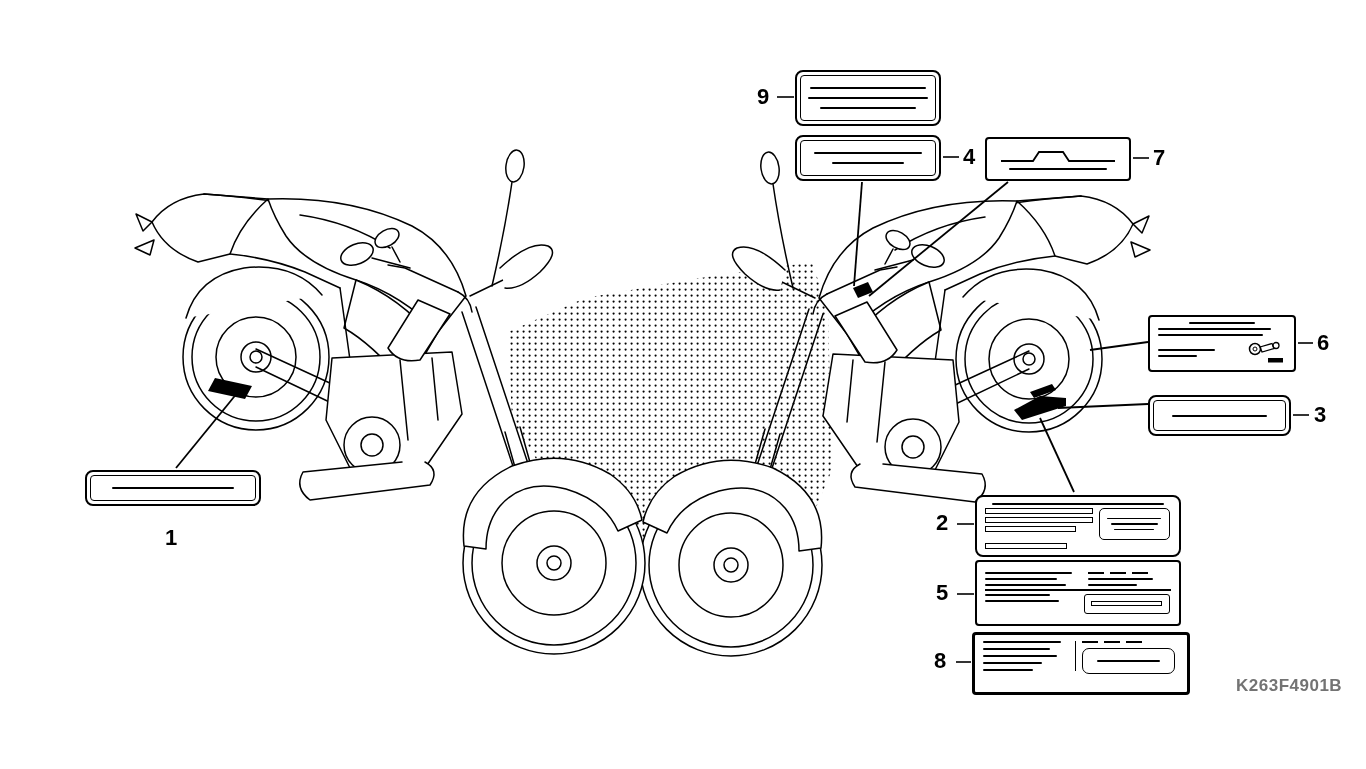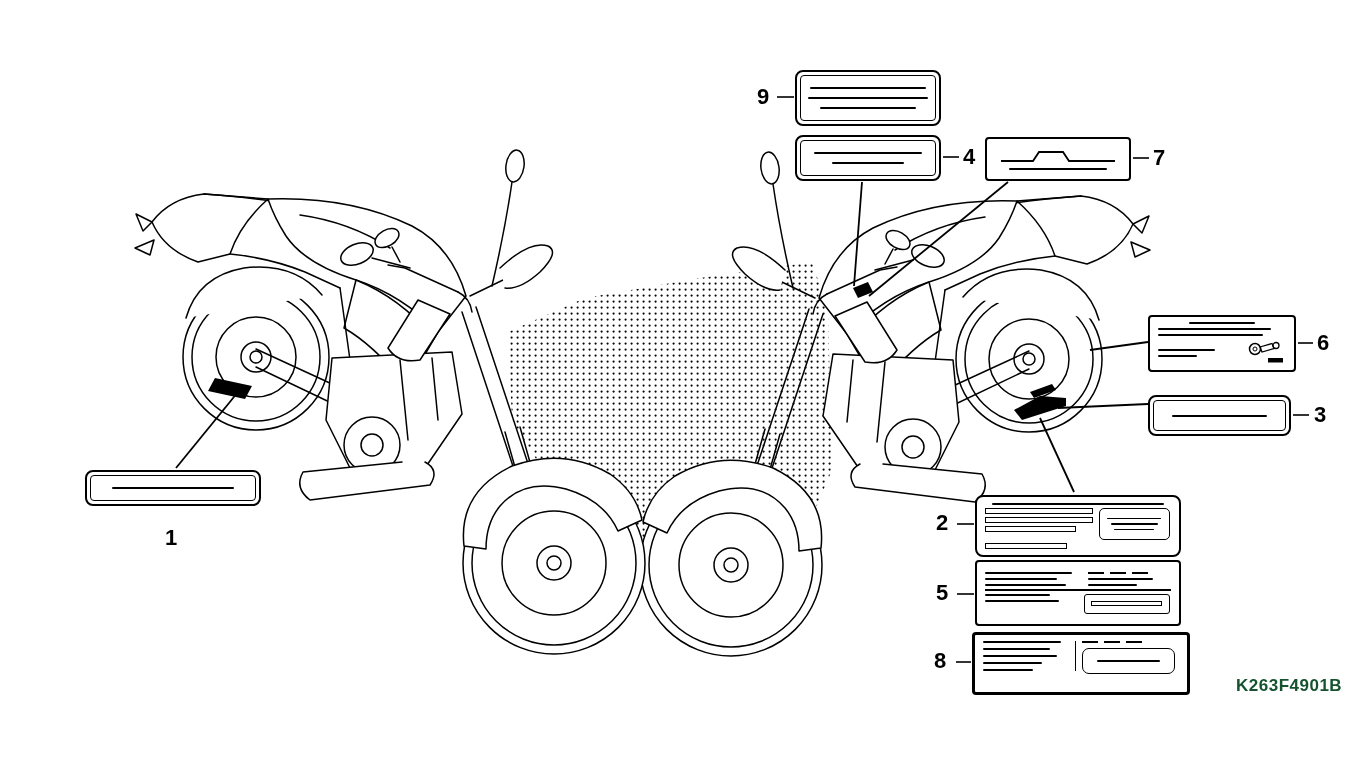--- a/index.html
+++ b/index.html
@@ -2,21 +2,21 @@
 <html><head>
 <meta charset="utf-8">
 <style>
   html,body{margin:0;padding:0;background:#fff;}
   .stage{position:relative;width:1366px;height:769px;background:#fff;overflow:hidden;
          font-family:"Liberation Sans",sans-serif;}
   .abs{position:absolute;}
   svg{display:block;}
   
   .num{position:absolute;font:bold 22px "Liberation Sans",sans-serif;color:#000;line-height:1;}
-  .code{position:absolute;font:bold 17px "Liberation Sans",sans-serif;color:#14532d;letter-spacing:.5px;text-align:center;}
+  .code{position:absolute;font:bold 17px "Liberation Sans",sans-serif;color:#737373;letter-spacing:.5px;text-align:center;}
   
   .lbl{position:absolute;background:#fff;box-sizing:border-box;border:2.5px solid #000;border-radius:8px;}
   .lbl .inner{position:absolute;inset:3px;border:1.4px solid #000;border-radius:4px;
               display:flex;flex-direction:column;justify-content:center;align-items:center;gap:8px;}
   .lbl.single{border-width:2px;border-radius:4px;display:flex;flex-direction:column;
               padding:6px 8px;justify-content:center;gap:4px;}
   .tl{height:2px;background:#000;border-radius:1px;flex:none;}
   .bar{height:6px;border:1.2px solid #000;box-sizing:border-box;flex:none;}
   .row{display:flex;flex-direction:row;align-items:flex-start;gap:6px;width:100%;}
   .col{display:flex;flex-direction:column;gap:4px;}

